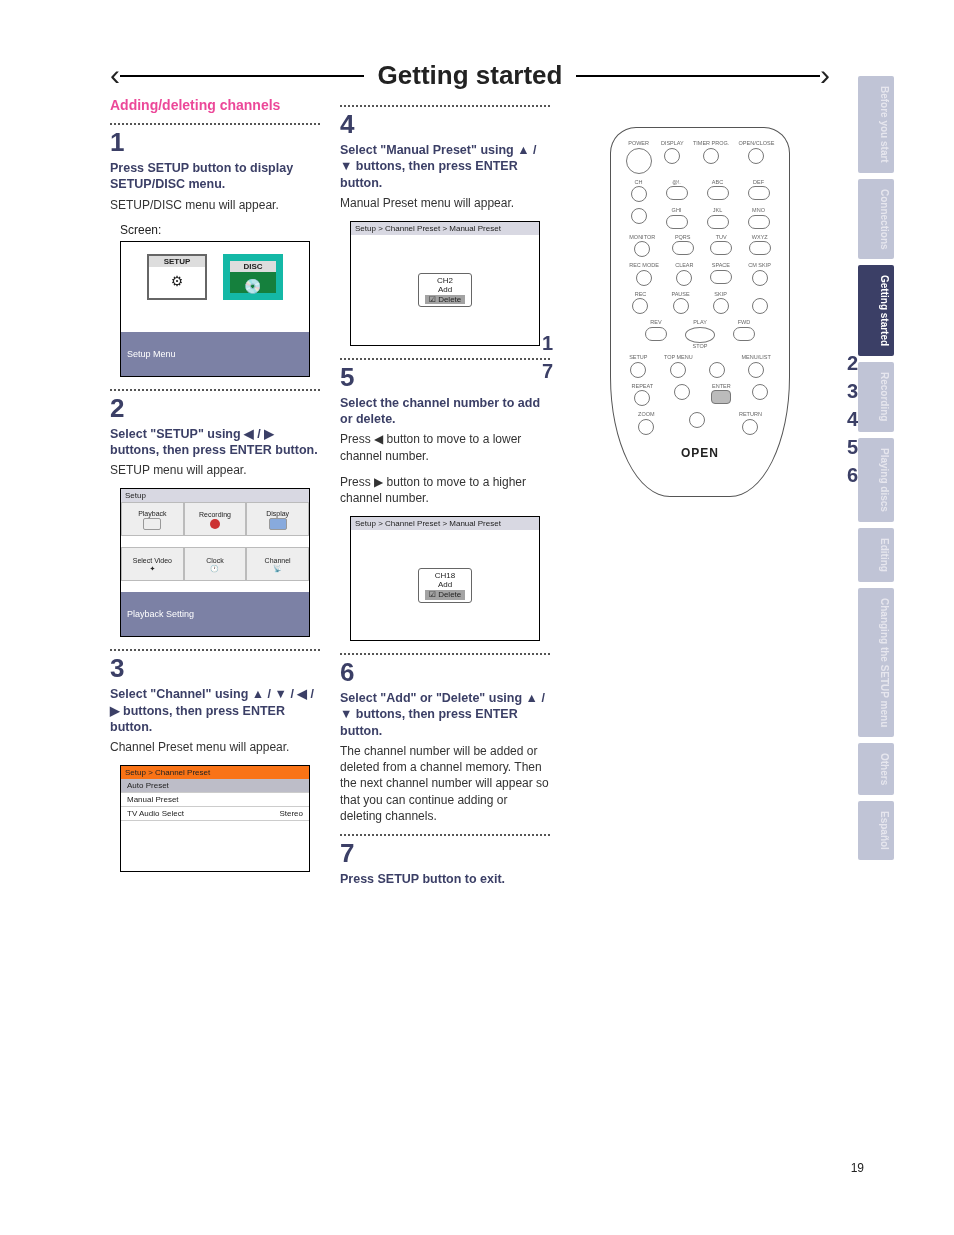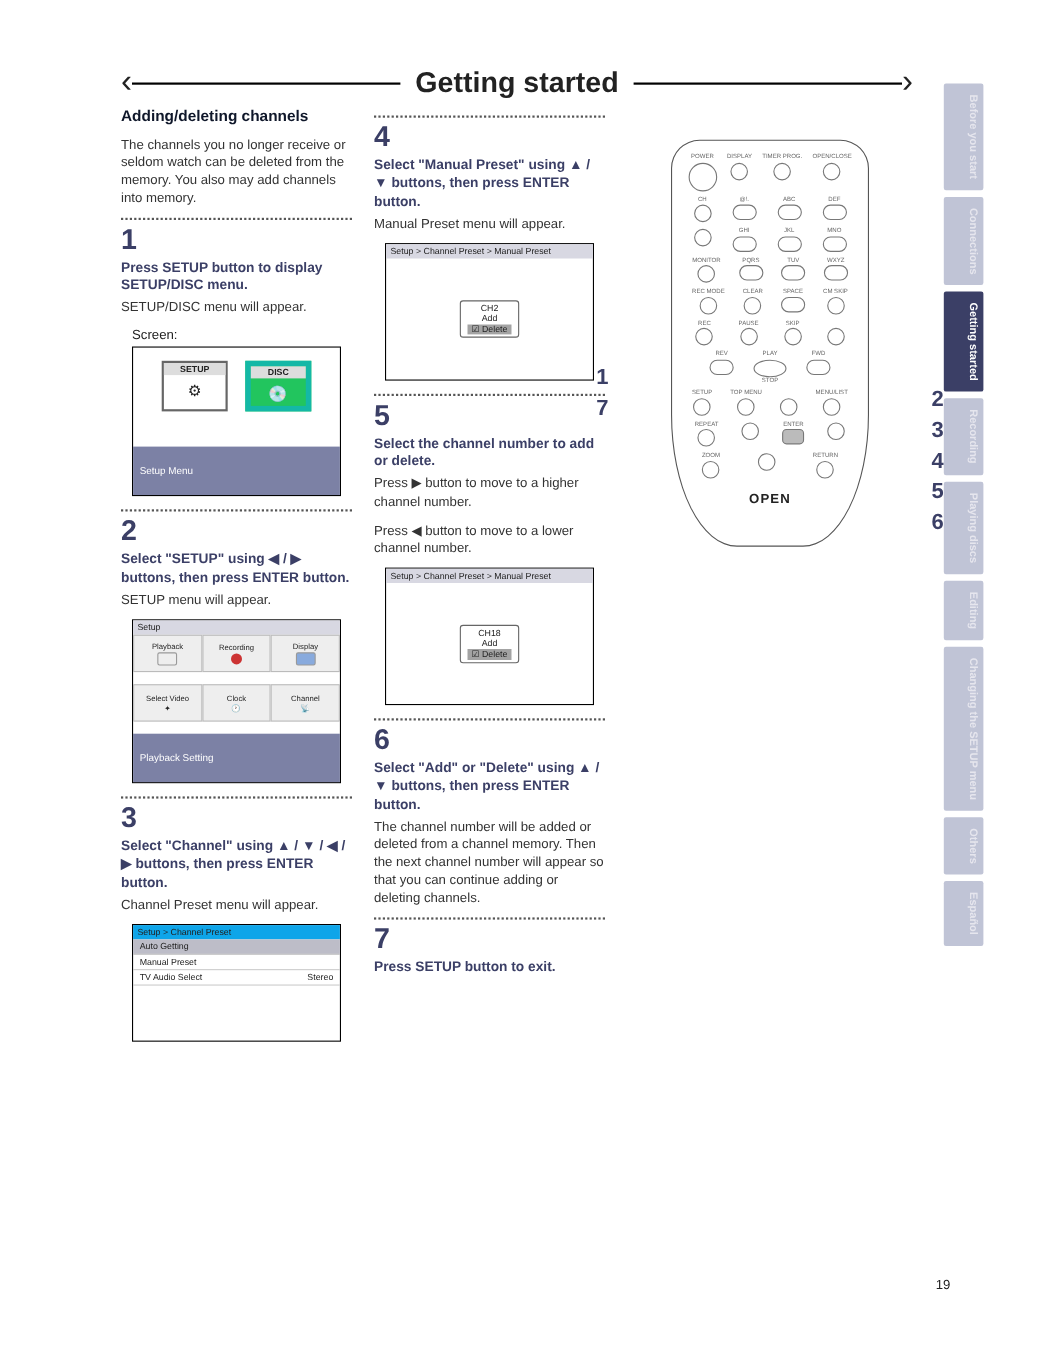--- a/index.html
+++ b/index.html
@@ -53,21 +53,21 @@
   .cols {
     display: flex;
     gap: 20px;
   }
   .col1 { flex: 1; }
   .col2 { flex: 1; }
   .col3 { flex: 0 0 260px; position: relative; }
   .h3 {
     font-size: 14px;
     font-weight: bold;
-    color: #0f172a;
+    color: #ec4899;
     margin-bottom: 10px;
   }
   .para { font-size: 12px; line-height: 1.35; margin-bottom: 10px; color: #333; }
   .dotrule {
     border: none;
     border-top: 2px dotted #555;
     margin: 8px 0 2px 0;
   }
   .stepnum {
     font-size: 26px;
@@ -99,32 +99,32 @@
   }
   .mock1 .body {
     display: flex;
     justify-content: center;
     gap: 16px;
     padding: 12px;
   }
   .mock1 .tile {
     width: 60px;
     height: 46px;
-    border: 5px solid #14b8a6;
-    background: #22c55e;
+    border: 7px solid #14b8a6;
+    background: #15803d;
     text-align: center;
   }
   .mock1 .tile.active { border: 2px solid #666; background:#fff;}
   .mock1 .tile .tlabel { font-size: 8px; font-weight: bold; background:#ddd; padding:1px 0; }
   .mock2 .body { padding: 0; }
   .mock2 .shead { background:#d8d8e2; font-size:8px; padding:2px 4px; }
   .mock2 .grid { display:flex; flex-wrap:wrap; }
   .mock2 .cell { width:33.33%; height:34px; border:1px solid #bbb; text-align:center; font-size:7px; padding-top:1px; background:#eee; display:flex; flex-direction:column; align-items:center; justify-content:center; gap:1px;}
   .mock3 .body { padding:0; }
-  .mock3 .shead { background:#0ea5e9; font-size:8px; padding:2px 4px; }
+  .mock3 .shead { background:#f97316; font-size:8px; padding:2px 4px; }
   .mock3 .row { font-size:8px; padding:2px 6px; border-bottom:1px solid #ccc; display:flex; justify-content:space-between;}
   .mock3 .row.sel { background:#bdbdc8; }
   .mock4 .shead { background:#d8d8e2; font-size:8px; padding:2px 4px; }
   .mock4 .body { min-height:110px; display:flex; align-items:center; justify-content:center; }
   .mock4 .chbox { border:1px solid #666; border-radius:3px; padding:2px 6px; font-size:8px; text-align:center; line-height:1.2;}
   .mock4 .chbox .del { background:#a3a3a3; padding:0 4px;}
   
   .remote {
     border:1.5px solid #555;
     border-radius:26px 26px 60px 60px / 26px 26px 120px 120px;
@@ -197,21 +197,20 @@
     <span class="title">Getting started</span>
     <span class="line-right"></span>
     <span class="chev">›</span>
   </div>
 
 
   <div class="cols">
 
     <div class="col1">
       <div class="h3">Adding/deleting channels</div>
-      <div class="para">The channels you no longer receive or seldom watch can be deleted from the memory. You also may add channels into memory.</div>
 
       <hr class="dotrule">
       <div class="stepnum">1</div>
       <div class="step-title">Press SETUP button to display SETUP/DISC menu.</div>
       <div class="para">SETUP/DISC menu will appear.</div>
       <div class="caption">Screen:</div>
       <div class="mock mock1">
         <div class="body">
           <div class="tile active">
             <div class="tlabel">SETUP</div>
@@ -261,21 +260,21 @@
       </div>
 
       <hr class="dotrule">
       <div class="stepnum">3</div>
       <div class="step-title">Select "Channel" using ▲ / ▼ / ◀ / ▶ buttons, then press ENTER button.</div>
       <div class="para">Channel Preset menu will appear.</div>
       <div class="mock mock3">
         <div class="shead">Setup &gt; Channel Preset</div>
         <div class="body">
           <div class="row sel">
-              <span>Auto Getting</span>
+              <span>Auto Preset</span>
               <span></span>
             </div>
           <div class="row">
               <span>Manual Preset</span>
               <span></span>
             </div>
           <div class="row">
               <span>TV Audio Select</span>
               <span>Stereo</span>
             </div>
@@ -296,22 +295,22 @@
             <div>CH2</div>
             <div>Add</div>
             <div class="del"><span>☑</span> <span>Delete</span></div>
           </div>
         </div>
       </div>
 
       <hr class="dotrule">
       <div class="stepnum">5</div>
       <div class="step-title">Select the channel number to add or delete.</div>
+      <div class="para">Press ◀ button to move to a lower channel number.</div>
       <div class="para">Press ▶ button to move to a higher channel number.</div>
-      <div class="para">Press ◀ button to move to a lower channel number.</div>
       <div class="mock mock4">
         <div class="shead">Setup &gt; Channel Preset &gt; Manual Preset</div>
         <div class="body">
           <div class="chbox">
             <div>CH18</div>
             <div>Add</div>
             <div class="del"><span>☑</span> <span>Delete</span></div>
           </div>
         </div>
       </div>

